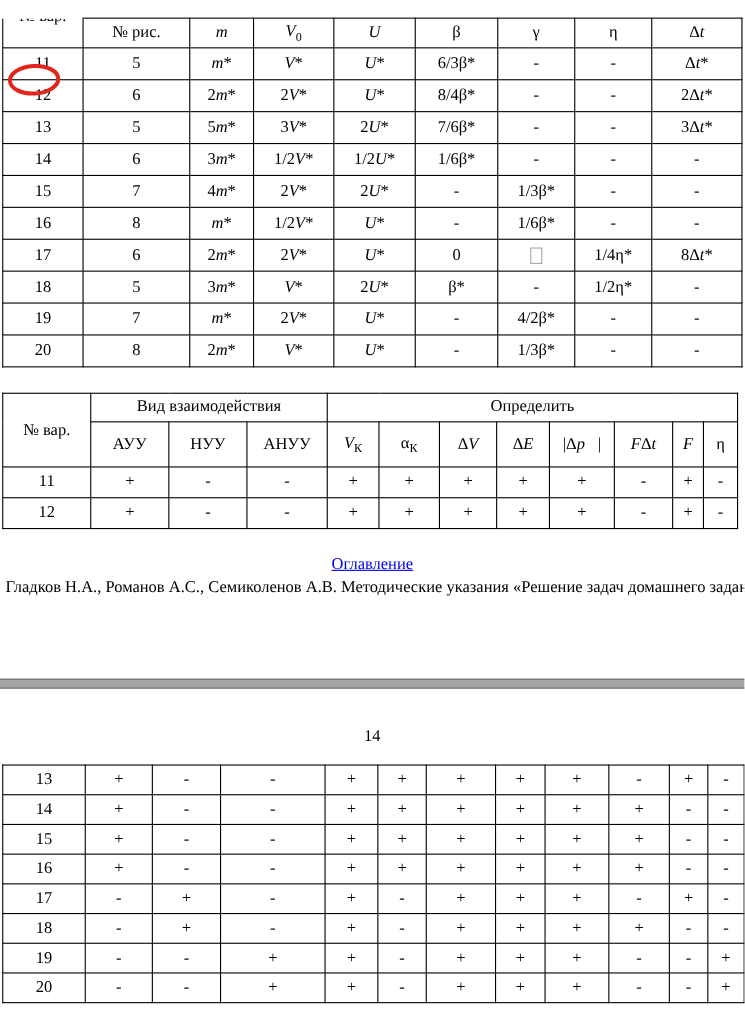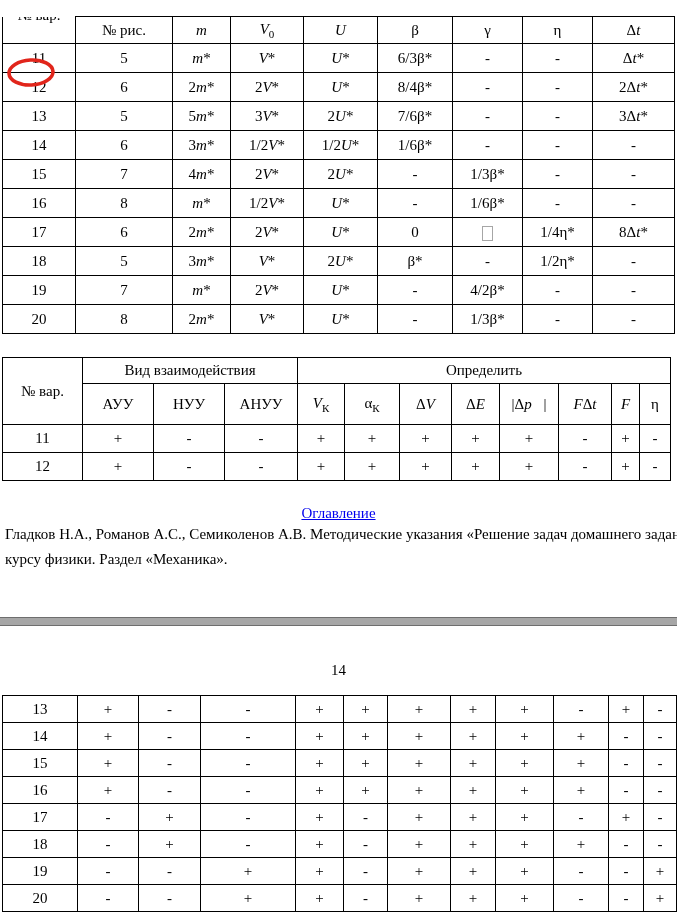--- a/index.html
+++ b/index.html
@@ -259,21 +259,20 @@
           <td>-</td>
         </tr>
       </tbody>
   </table>
 
   <div class="toc">
     <a href="#" style="color: rgb(0, 0, 238);">Оглавление</a>
   </div>
 
   <div class="refline l1">Гладков Н.А., Романов А.С., Семиколенов А.В. Методические указания «Решение задач домашнего задания по</div>
-  <div class="refline l2">курсу физики. Раздел «Механика».</div>
 
   <div class="pagesep" style="background: rgb(166, 166, 166);"></div>
 
   <div class="pagenum">14</div>
 
   <table id="t3">
     <colgroup>
       <col style="width:75px">
         <col style="width:61px">
         <col style="width:62px">

